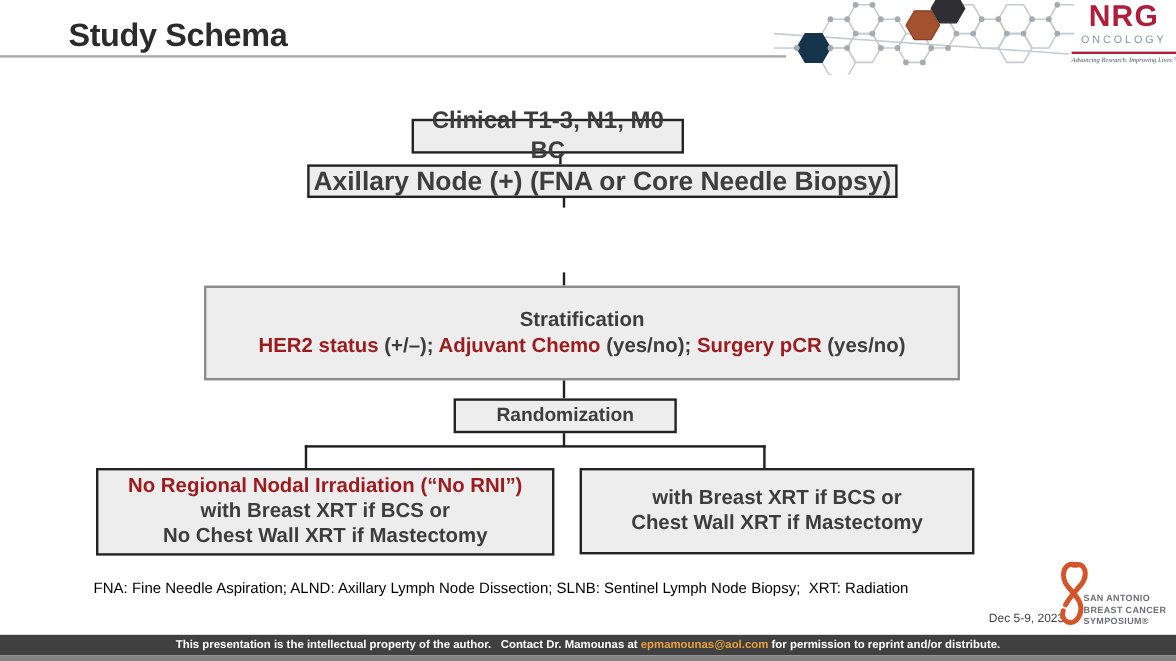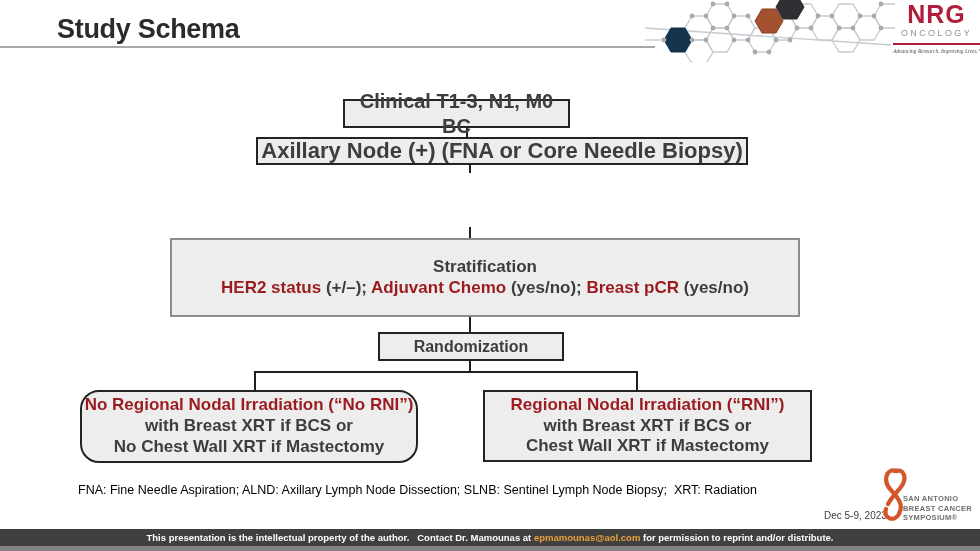--- a/index.html
+++ b/index.html
@@ -28,21 +28,21 @@
     position:absolute;background:#ededed;border:2px solid #232323;box-sizing:border-box;
     display:flex;flex-direction:column;justify-content:center;align-items:center;
     text-align:center;font-weight:bold;color:#3d3d3d;line-height:1.22;
   }
   .red{color:#9b1b1e;}
   #box-clinical{left:343px;top:99px;width:227px;height:29px;font-size:20px;}
   #box-axillary{left:256px;top:137px;width:492px;height:28px;font-size:22px;}
   #box-neoadjuvant{left:158px;top:172px;width:628px;height:56px;font-size:17px;}
   #box-strat{left:170px;top:238px;width:630px;height:79px;font-size:17px;border-color:#8c8c8c;}
   #box-rand{left:378px;top:332px;width:186px;height:29px;font-size:16px;}
-  #box-no-rni{left:80px;top:390px;width:338px;height:73px;font-size:17px;border-radius:19px;}
+  #box-no-rni{left:80px;top:390px;width:382px;height:73px;font-size:17px;}
   #box-rni{left:483px;top:390px;width:329px;height:72px;font-size:17px;}
   .pm{text-decoration:underline;text-decoration-thickness:2px;text-underline-offset:2px;}
 
   
   .vline{position:absolute;width:2px;background:#1f1f1f;}
   .hline{position:absolute;height:2px;background:#1f1f1f;}
 
   
   .footnote{position:absolute;left:78px;top:483px;font-size:12.5px;color:#000000;white-space:pre-wrap;}
   .date{position:absolute;left:824px;top:510px;font-size:10px;color:#3f3f3f;}
@@ -139,35 +139,34 @@
     <div>Clinical T1-3, N1, M0 BC</div>
   </div>
 
   <div class="box" id="box-axillary">
     <div>Axillary Node (+) (FNA or Core Needle Biopsy)</div>
   </div>
 
 
   <div class="box" id="box-strat">
     <div>Stratification</div>
-    <div><span class="red">HER2 status</span><span> (+/–); </span><span class="red">Adjuvant Chemo</span><span> (yes/no); </span><span class="red">Breast pCR</span><span> (yes/no)</span></div>
+    <div><span class="red">HER2 status</span><span> (+/–); </span><span class="red">Adjuvant Chemo</span><span> (yes/no); </span><span class="red">Surgery pCR</span><span> (yes/no)</span></div>
   </div>
 
   <div class="box" id="box-rand">
     <div>Randomization</div>
   </div>
 
   <div class="box" id="box-no-rni">
     <div class="red">No Regional Nodal Irradiation (“No RNI”)</div>
     <div>with Breast XRT if BCS or</div>
     <div>No Chest Wall XRT if Mastectomy</div>
   </div>
 
   <div class="box" id="box-rni">
-    <div class="red">Regional Nodal Irradiation (“RNI”)</div>
     <div>with Breast XRT if BCS or</div>
     <div>Chest Wall XRT if Mastectomy</div>
   </div>
 
   <div class="footnote">FNA: Fine Needle Aspiration; ALND: Axillary Lymph Node Dissection; SLNB: Sentinel Lymph Node Biopsy;  XRT: Radiation</div>
 
   <div class="date">Dec 5-9, 2023</div>
 
   <div class="sabcs">
     <svg width="36" height="58" viewBox="0 0 36 58">

